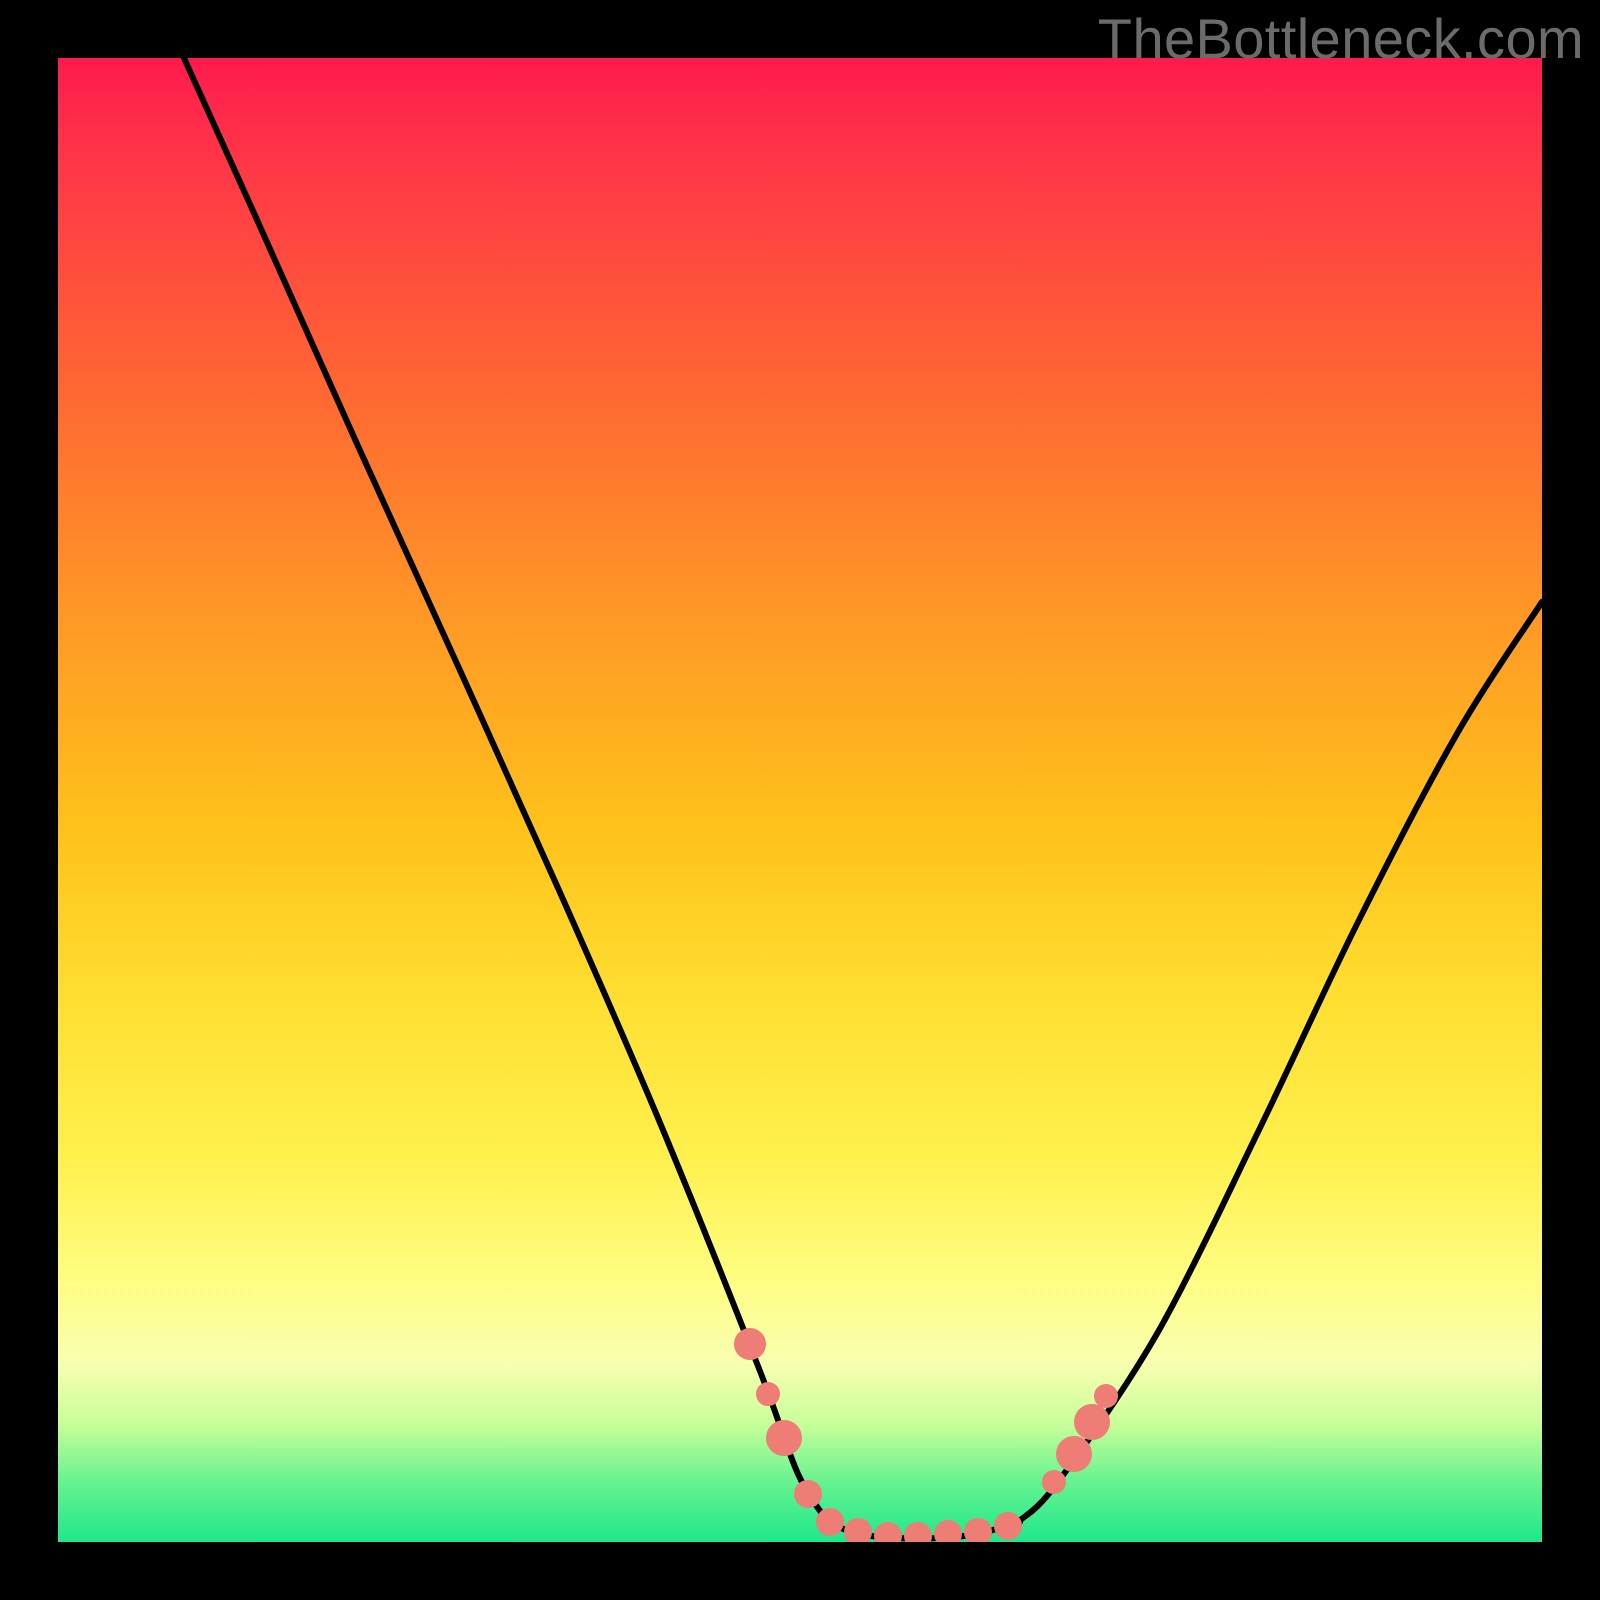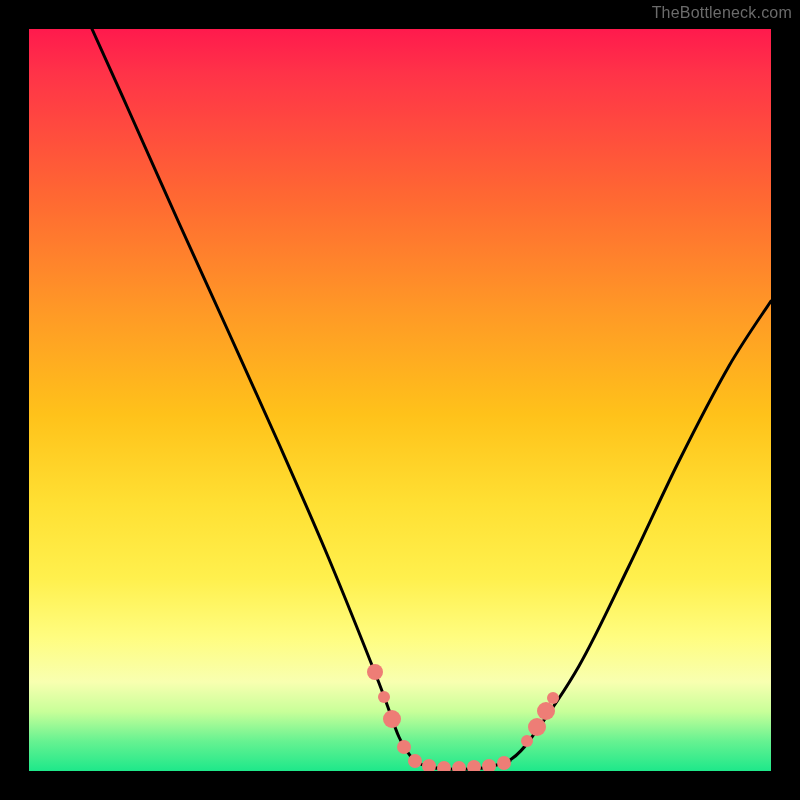--- a/index.html
+++ b/index.html
@@ -31,21 +31,21 @@
       #c8ff99 92%,
       #66f291 96%,
       #1ee88a 100%
     );
   }
   .watermark {
     position: absolute;
     top: 4px;
     right: 8px;
     color: #6b6b6b;
-    font-size: 16px;
+    font-size: 28px;
     font-weight: 500;
     letter-spacing: 0.2px;
     user-select: none;
   }
   svg.curve {
     position: absolute;
     left: 0;
     top: 0;
     width: 742px;
     height: 742px;

